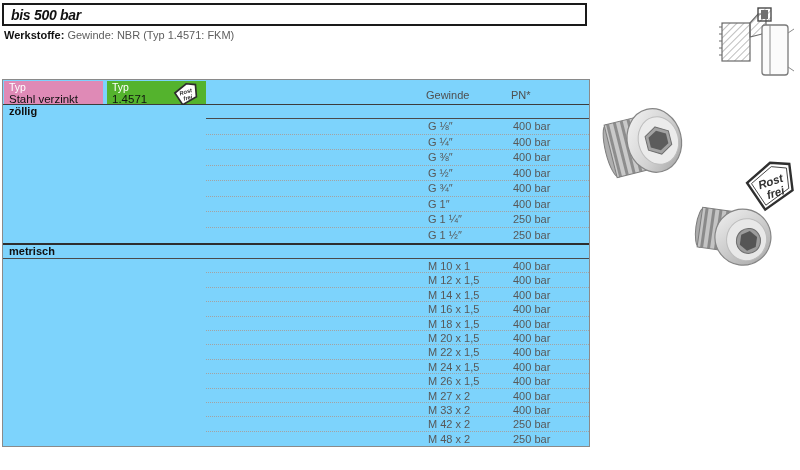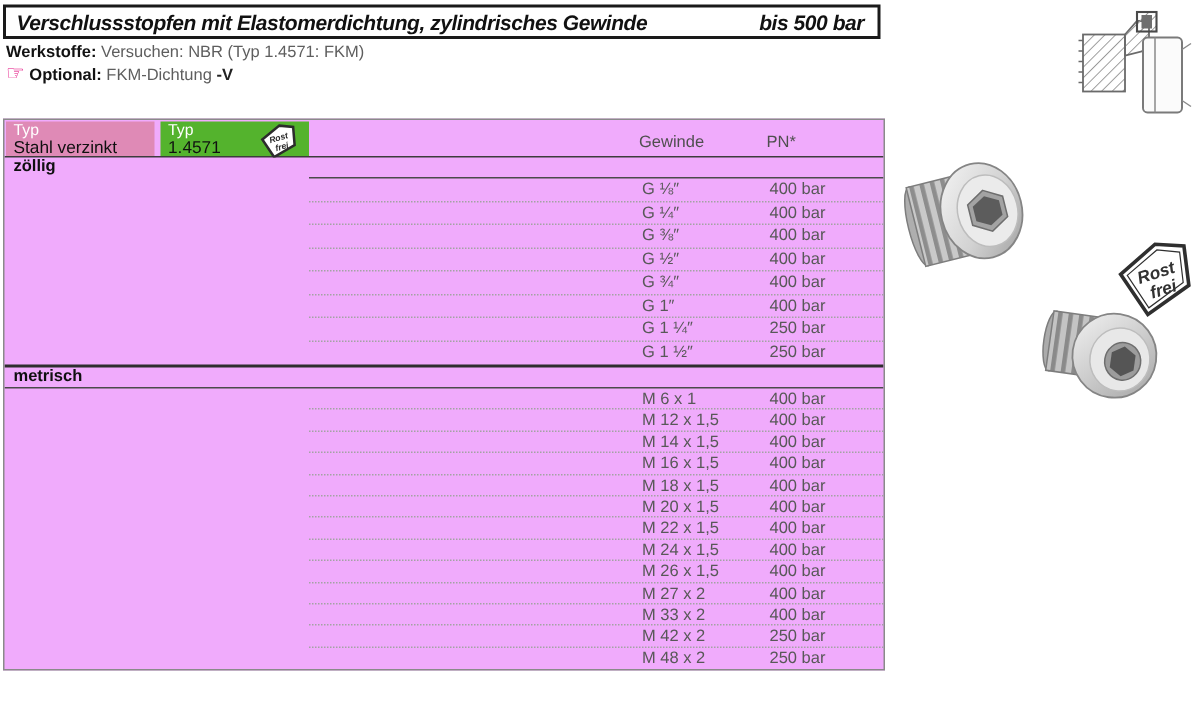--- a/index.html
+++ b/index.html
@@ -14,21 +14,21 @@
     letter-spacing:-0.3px;white-space:nowrap;}
 
   
   .info{position:absolute;left:4px;top:29px;font-size:11px;line-height:13.6px;color:#5e5e5e;}
   .info b{color:#111;font-weight:700;}
   .info .hand{color:#e2007a;font-size:14px;line-height:11px;margin-right:3px;}
   .info .code{color:#222;font-weight:700;}
 
   
   .table-box{position:absolute;left:2px;top:79px;width:588px;height:368px;
-    border:1px solid #8a8a8a;box-sizing:border-box;background:#f0abfc;overflow:hidden;}
+    border:1px solid #8a8a8a;box-sizing:border-box;background:#7dd3fc;overflow:hidden;}
   .thead{position:relative;height:25px;border-bottom:1px solid #3c3c3c;box-sizing:border-box;}
   .type-cell{position:absolute;top:1px;height:23px;width:99px;padding:1px 0 0 5px;box-sizing:border-box;}
   .type-cell .typ{color:#fff;font-size:10.5px;line-height:10.5px;}
   .type-cell .mat{color:#101010;font-weight:400;font-size:11.5px;line-height:11.5px;margin-top:1px;}
   .cell-steel{left:1px;}
   .cell-inox{left:104px;}
   .cell-inox svg{position:absolute;right:3px;top:1px;}
   .col-head{position:absolute;bottom:3px;font-size:11px;color:#4f4f4f;}
   .head-gewinde{left:423px;}
   .head-pn{left:508px;}
@@ -57,33 +57,27 @@
   .plug1{position:absolute;left:597px;top:90px;}
   .plug2{position:absolute;left:681px;top:196px;}
   .stamp-big{position:absolute;left:744px;top:158px;}
 </style>
 </head>
 <body>
 
 <div class="page">
 
   <div class="title-bar">
-    <span class="t">Verschlussstopfen mit Elastomerdichtung, zylindrisches Gewinde</span>
     <span class="t">bis 500 bar</span>
   </div>
 
   <div class="info">
     <div>
       <b>Werkstoffe:</b>
-      <span>Versuchen: NBR (Typ 1.4571: FKM)</span>
-    </div>
-    <div>
-      <span class="hand">☞</span><b>Optional:</b>
-      <span>FKM-Dichtung</span>
-      <span class="code">-V</span>
+      <span>Gewinde: NBR (Typ 1.4571: FKM)</span>
     </div>
   </div>
 
   <div class="table-box">
     <div class="thead">
       <div class="type-cell cell-steel" style="background: rgb(223, 138, 182);">
         <div class="typ">Typ</div>
         <div class="mat">Stahl verzinkt</div>
       </div>
       <div class="type-cell cell-inox" style="background: rgb(84, 179, 45);">
@@ -129,21 +123,21 @@
         <div class="data-row s0">
           <span class="col-g">G 1 ¼″</span>
           <span class="col-p">250 bar</span>
         </div>
         <div class="data-row s0 last">
           <span class="col-g">G 1 ½″</span>
           <span class="col-p">250 bar</span>
         </div>
         <div class="section-row full-line"><span>metrisch</span></div>
         <div class="data-row s1">
-          <span class="col-g">M 6 x 1</span>
+          <span class="col-g">M 10 x 1</span>
           <span class="col-p">400 bar</span>
         </div>
         <div class="data-row s1">
           <span class="col-g">M 12 x 1,5</span>
           <span class="col-p">400 bar</span>
         </div>
         <div class="data-row s1">
           <span class="col-g">M 14 x 1,5</span>
           <span class="col-p">400 bar</span>
         </div>

